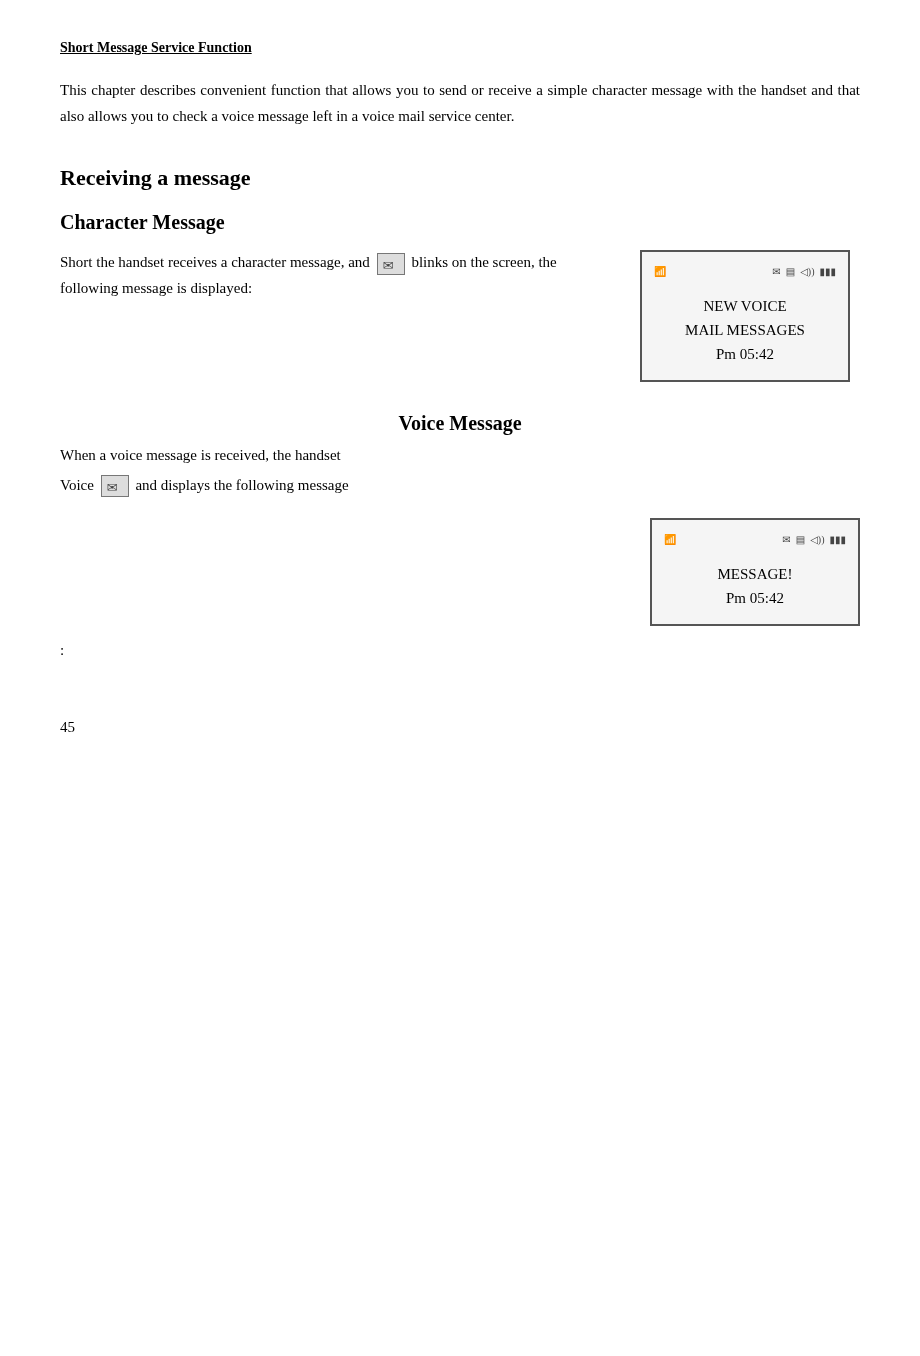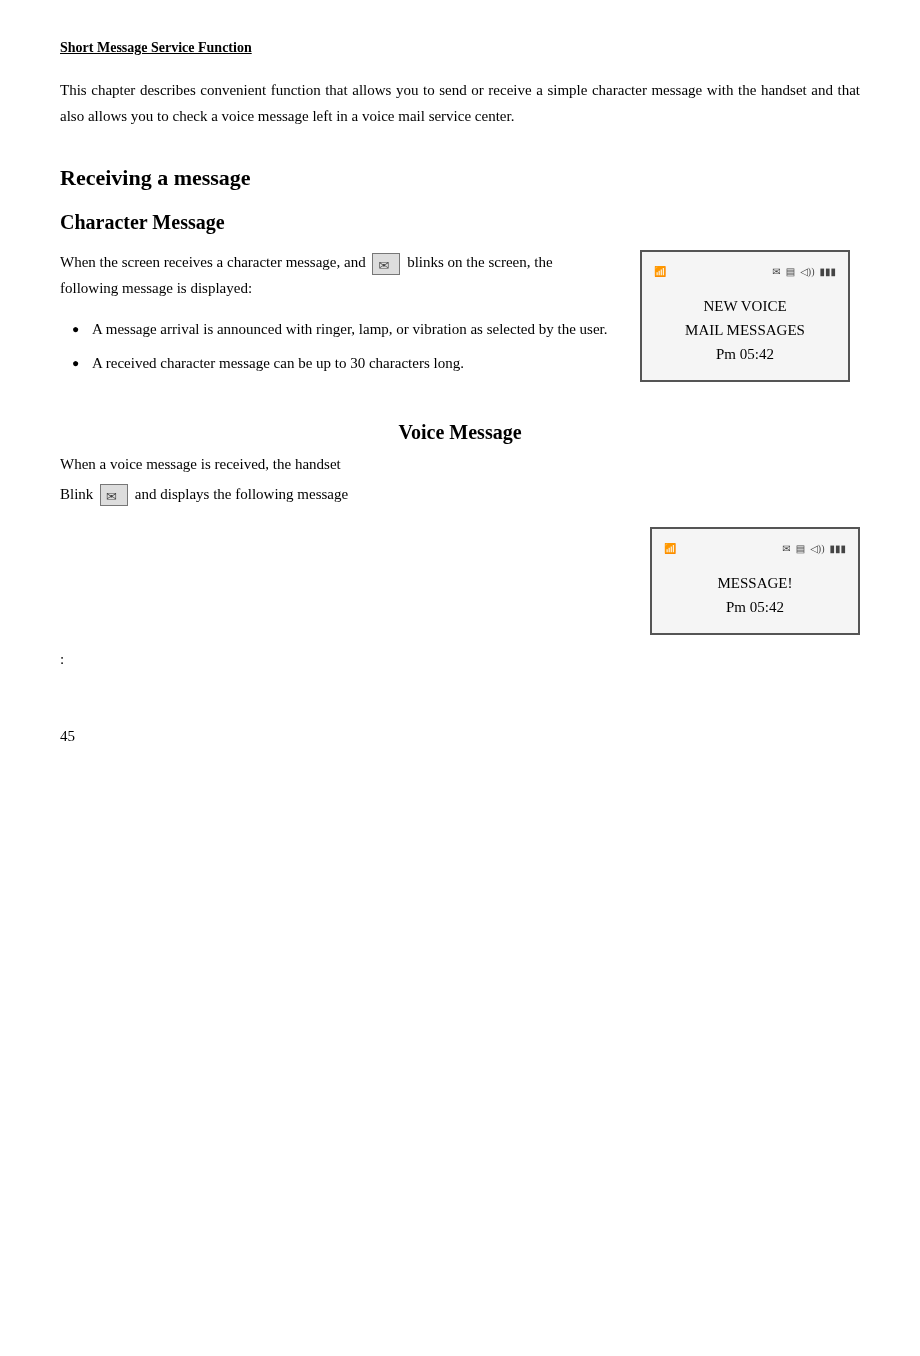--- a/index.html
+++ b/index.html
@@ -178,30 +178,26 @@
 
 <p class="intro-text">This chapter describes convenient function that allows you to send or receive a simple character message with the handset and that also allows you to check a voice message left in a voice mail service center.</p>
 
 <h2 class="section-heading">Receiving a message</h2>
 
 <h3 class="subsection-heading">Character Message</h3>
 
 <div class="content-row">
   <div class="text-col">
     <p>
-      <span>When the screen receives a character message,</span>
+      <span>Short the handset receives a character message,</span>
       <span> <span>and</span> </span>
       <span class="inline-icon"></span>
       <span>blinks on the screen, the following message is displayed:</span>
     </p>
 
-    <ul class="bullet-list">
-      <li>A message arrival is announced with ringer, lamp, or vibration as selected by the user.</li>
-      <li>A received character message can be up to 30 characters long.</li>
-    </ul>
   </div>
 
   <div class="screen-col">
     <div class="phone-screen">
       <div class="screen-status-bar">
         <div class="status-bar-icons">
           <span class="bar-icon">📶</span>
         </div>
         <div class="status-bar-icons">
           <span class="bar-icon">✉</span>
@@ -217,21 +213,21 @@
       </div>
     </div>
   </div>
 </div>
 
 <div class="voice-section">
   <h3 class="subsection-heading">Voice Message</h3>
 
   <p class="voice-text">When a voice message is received, the handset</p>
   <p class="voice-text">
-    <span>Blink</span>
+    <span>Voice</span>
     <span class="inline-icon"></span>
     <span>and displays the following message</span>
   </p>
 
   <div class="screen-row">
     <div class="phone-screen">
       <div class="screen-status-bar">
         <div class="status-bar-icons">
           <span class="bar-icon">📶</span>
         </div>

